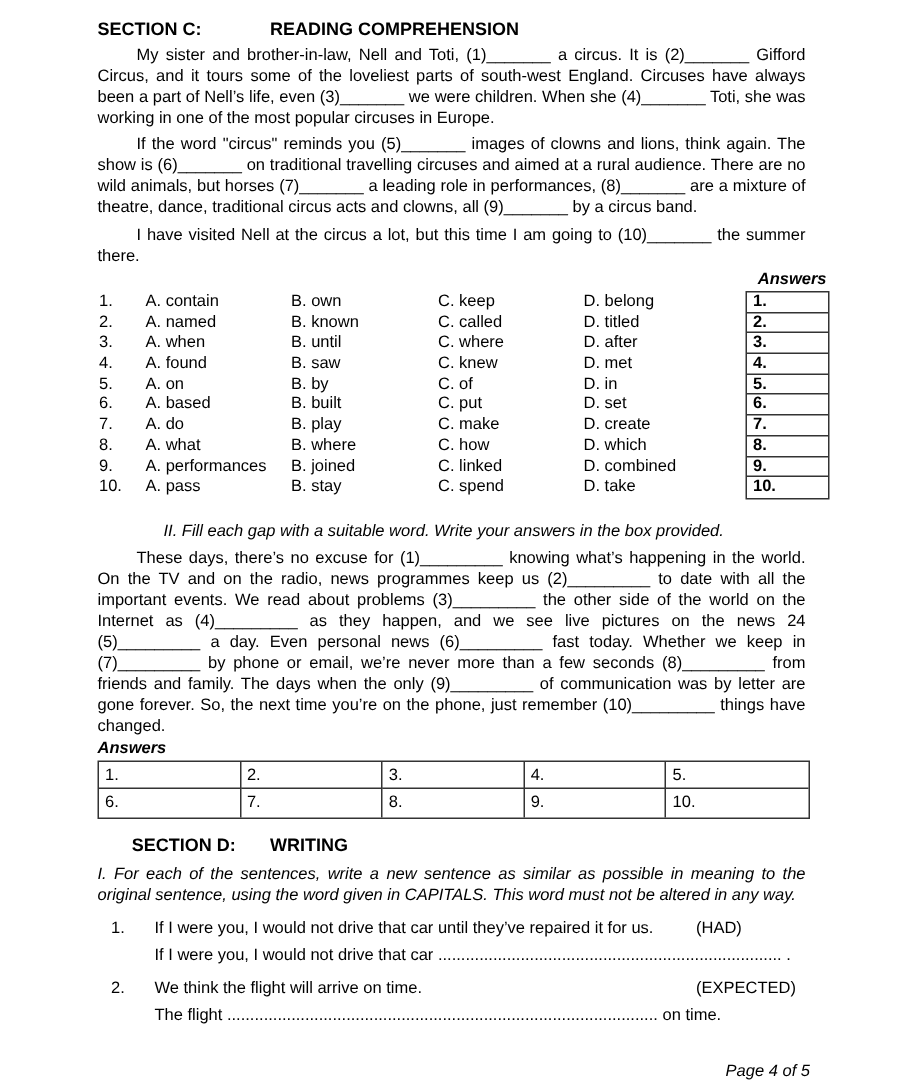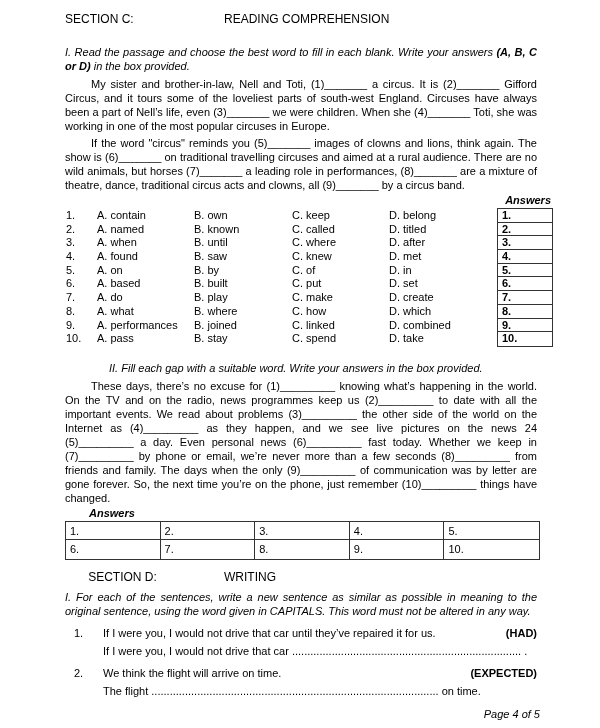--- a/index.html
+++ b/index.html
@@ -4,33 +4,33 @@
 <style>
   * { margin:0; padding:0; box-sizing:border-box; }
   html,body { background:#fff; }
   body {
     width:600px; height:728px; position:relative; overflow:hidden;
     color:#000; font-family:"Liberation Sans","DejaVu Sans",sans-serif;
     font-size:11px; line-height:14px;
   }
   .page { padding:12px 63px 0 65px; }
 
-  .section-header { display:flex; font-weight:normal; font-size:12px; line-height:14px;gap:44px; }
+  .section-header { display:flex; font-weight:bold; font-size:12px; line-height:14px; }
   .sec-label { width:115px; flex:none; }
 
   .instruction { font-style:italic; text-align:justify; }
   .instr-c1 { margin-top:19px; }
   .instr-c2 { margin-top:14px;margin-left:44px; }
   .instr-d  { margin-top:6px; }
 
   .para { text-align:justify; text-indent:26px; margin-top:3px; }
   .para-first { margin-top:4px; }
   .para-last { margin-top:5px; }
 
-  .answers-label { font-weight:bold; font-style:italic; line-height:13px;margin-left:24px; }
+  .answers-label { font-weight:bold; font-style:italic; line-height:13px; }
   .answers-label-right { text-align:right; margin-right:-14px; margin-top:2px; }
   .answers-label-left { margin-top:2px; }
 
   .mcq { display:flex; margin-right:-16px; margin-top:1px; }
   .mcq-left { flex:1; padding-top:1px; }
   .mcq-row { display:grid; grid-template-columns:32px 97px 98px 97px auto; height:13.7px; line-height:13.7px; white-space:nowrap; }
   .q-num { padding-left:1px; }
 
   .answer-box { width:56px; flex:none; border:1px solid #333; align-self:flex-start; }
   .answer-box .cell { height:13.7px; line-height:12.5px; border-bottom:1px solid #333; font-weight:bold; padding-left:4px; }
@@ -38,39 +38,39 @@
 
   .grid-table { width:475px; border:1px solid #333; display:grid; grid-template-columns:repeat(5,1fr); margin-top:1px; }
   .grid-cell { height:18.5px; border-right:1px solid #333; border-bottom:1px solid #333; padding:2px 0 0 4px; }
   .grid-cell:nth-child(5n) { border-right:none; }
   .grid-cell:nth-child(n+6) { border-bottom:none; }
 
   .section-d { margin-top:10px;text-align:center; }
 
   .w-item { margin-top:8px; }
   .w-line1 { display:grid; grid-template-columns:29px 361px auto; padding-left:9px; white-space:nowrap; }
-  .keyword { font-weight:bold;text-align:right; }
+  .keyword { font-weight:normal; }
   .w-line2 { padding-left:38px; margin-top:4px; white-space:nowrap; }
 
   .footer { position:absolute; right:60px; bottom:7px; font-style:italic; }
 </style>
 </head>
 <body>
 
 <div class="page">
 
   <div class="section-header">
     <span class="sec-label">SECTION C:</span>
     <span class="sec-title">READING COMPREHENSION</span>
   </div>
 
-  <p class="instruction instr-c1"><span>I. Read the passage and choose the best word to fill in each blank. Write your answers </span><b>(A, B, C or D)</b><span> in the box provided.</span></p>
 
   <p class="para para-first">My sister and brother-in-law, Nell and Toti, (1)_______ a circus. It is (2)_______ Gifford Circus, and it tours some of the loveliest parts of south-west England. Circuses have always been a part of Nell’s life, even (3)_______ we were children. When she (4)_______ Toti, she was working in one of the most popular circuses in Europe.</p>
   <p class="para">If the word "circus" reminds you (5)_______ images of clowns and lions, think again. The show is (6)_______ on traditional travelling circuses and aimed at a rural audience. There are no wild animals, but horses (7)_______ a leading role in performances, (8)_______ are a mixture of theatre, dance, traditional circus acts and clowns, all (9)_______ by a circus band.</p>
+  <p class="para para-last">I have visited Nell at the circus a lot, but this time I am going to (10)_______ the summer there.</p>
 
   <div class="answers-label answers-label-right">Answers</div>
 
   <div class="mcq">
     <div class="mcq-left" id="mcq-rows">
         <div class="mcq-row">
     <span class="q-num">1.</span>
     <span>A. contain</span>
     <span>B. own</span>
     <span>C. keep</span>

